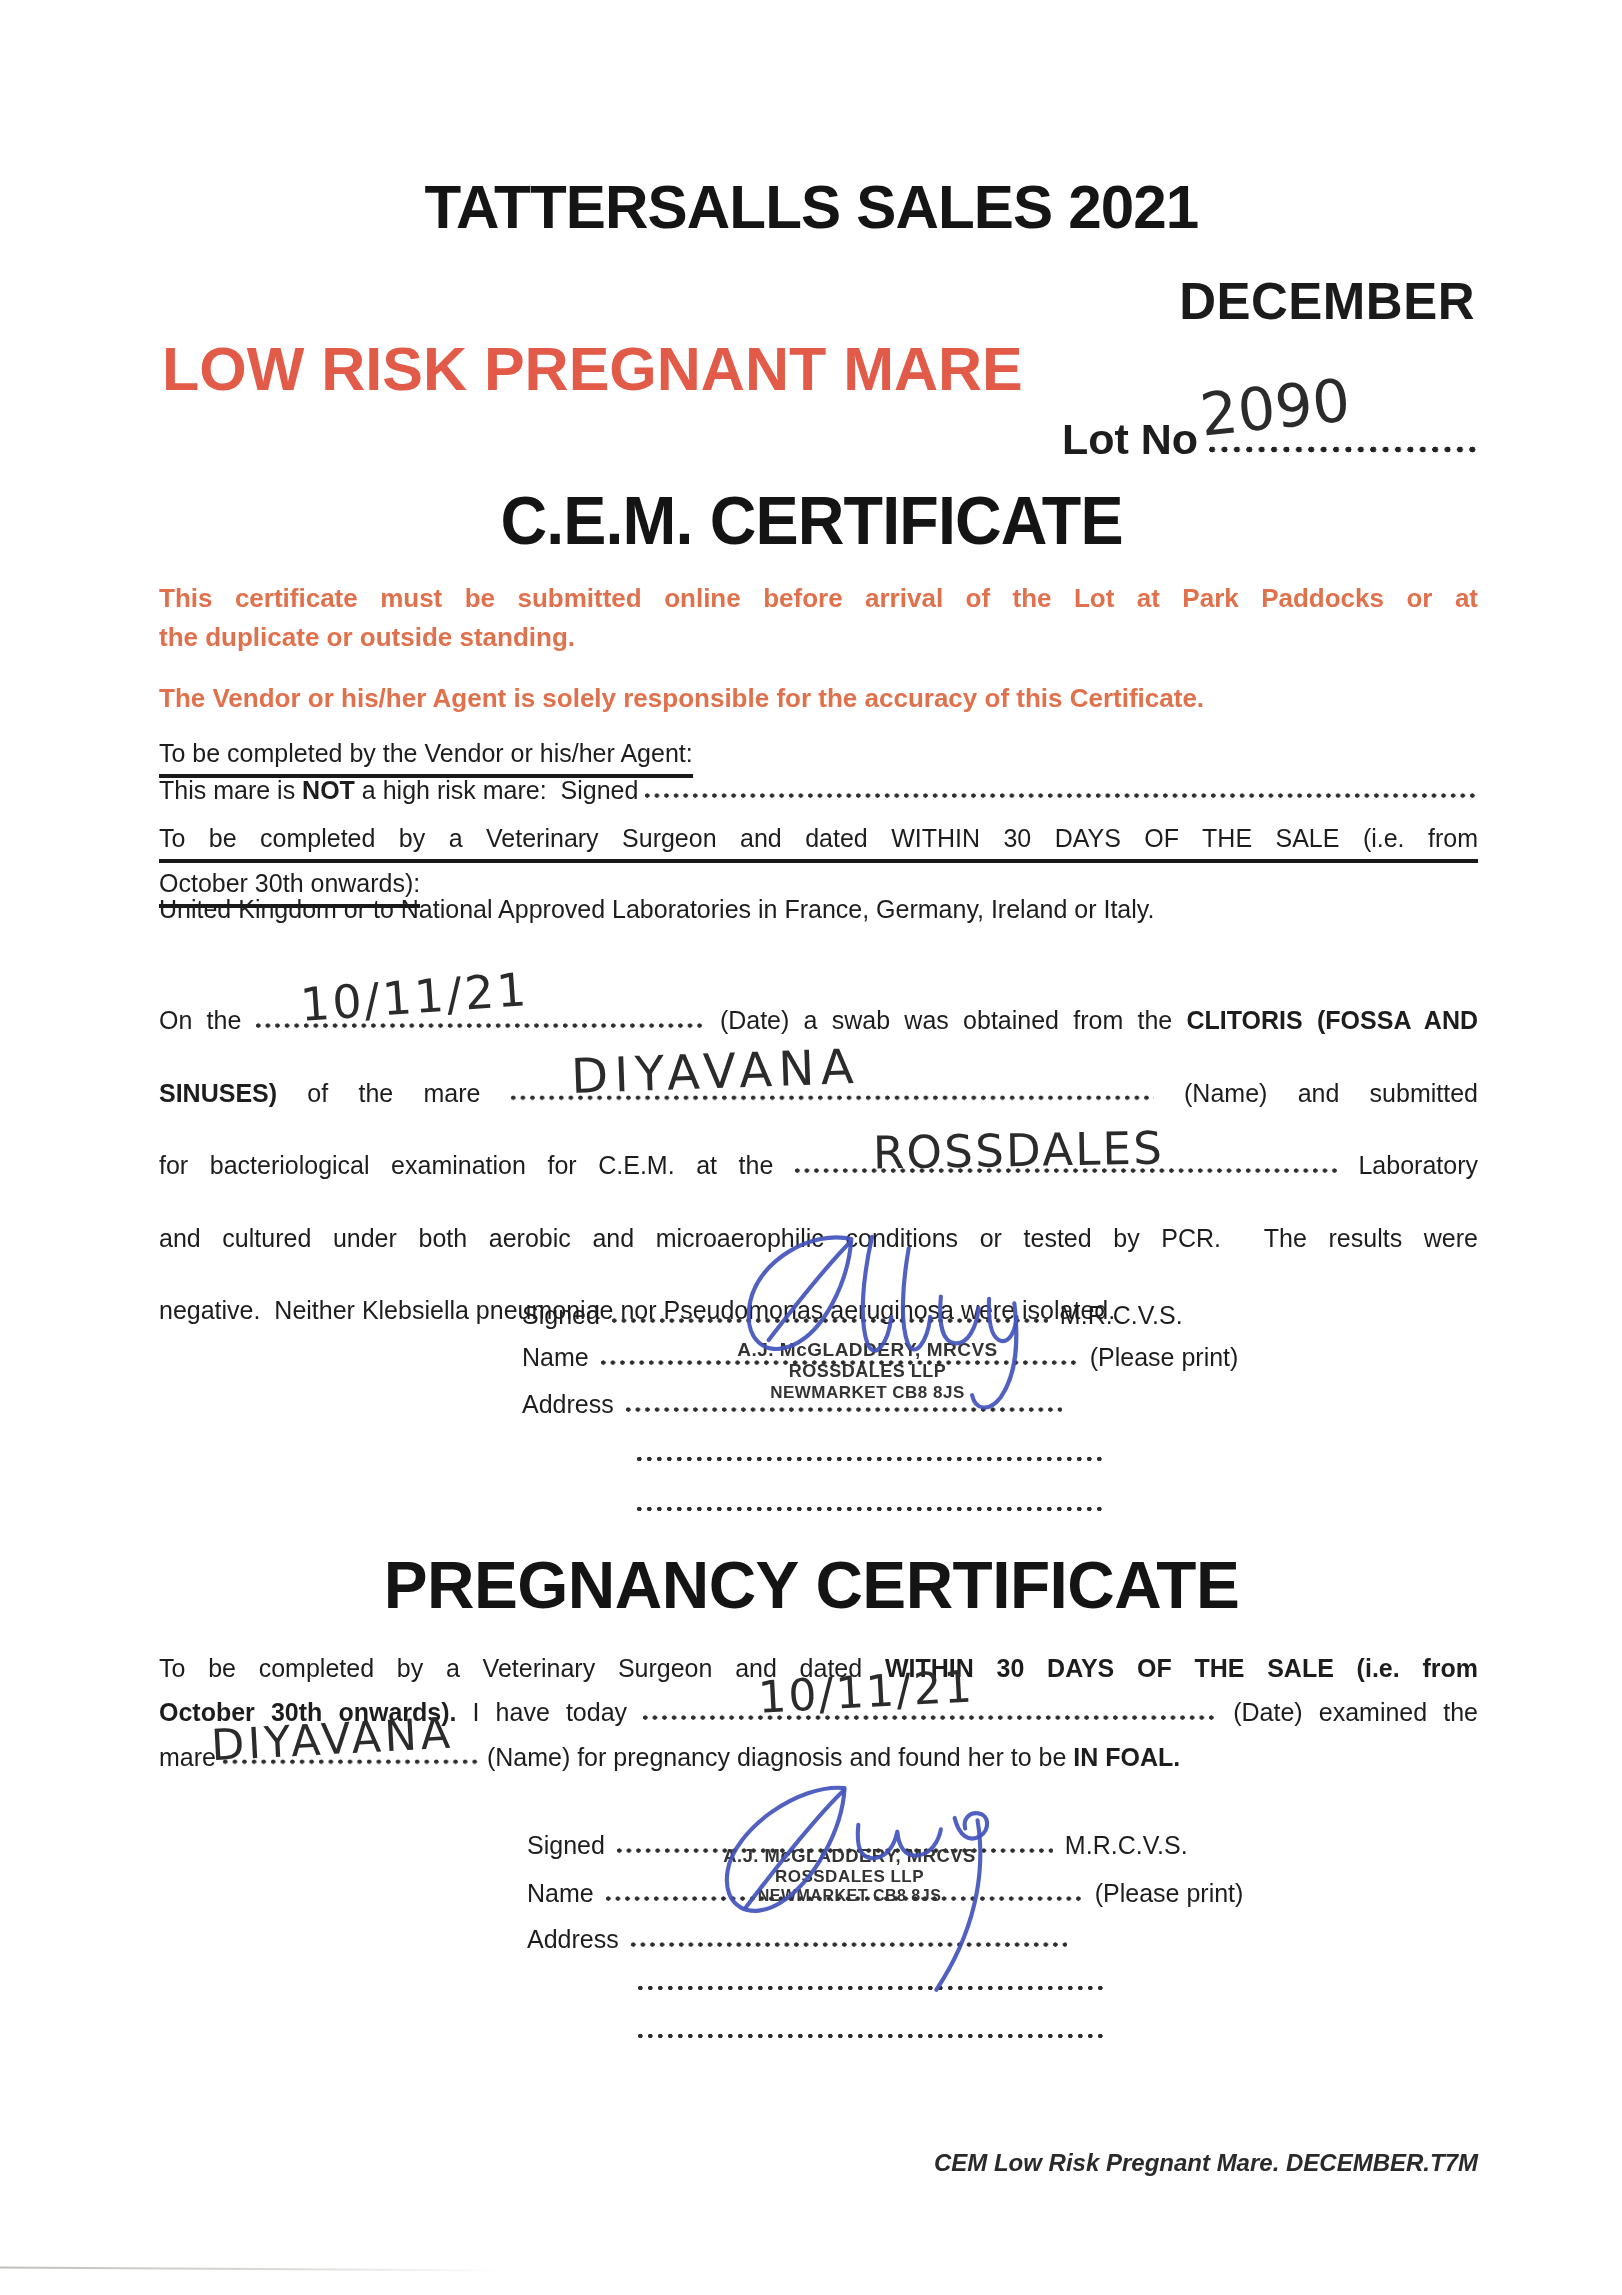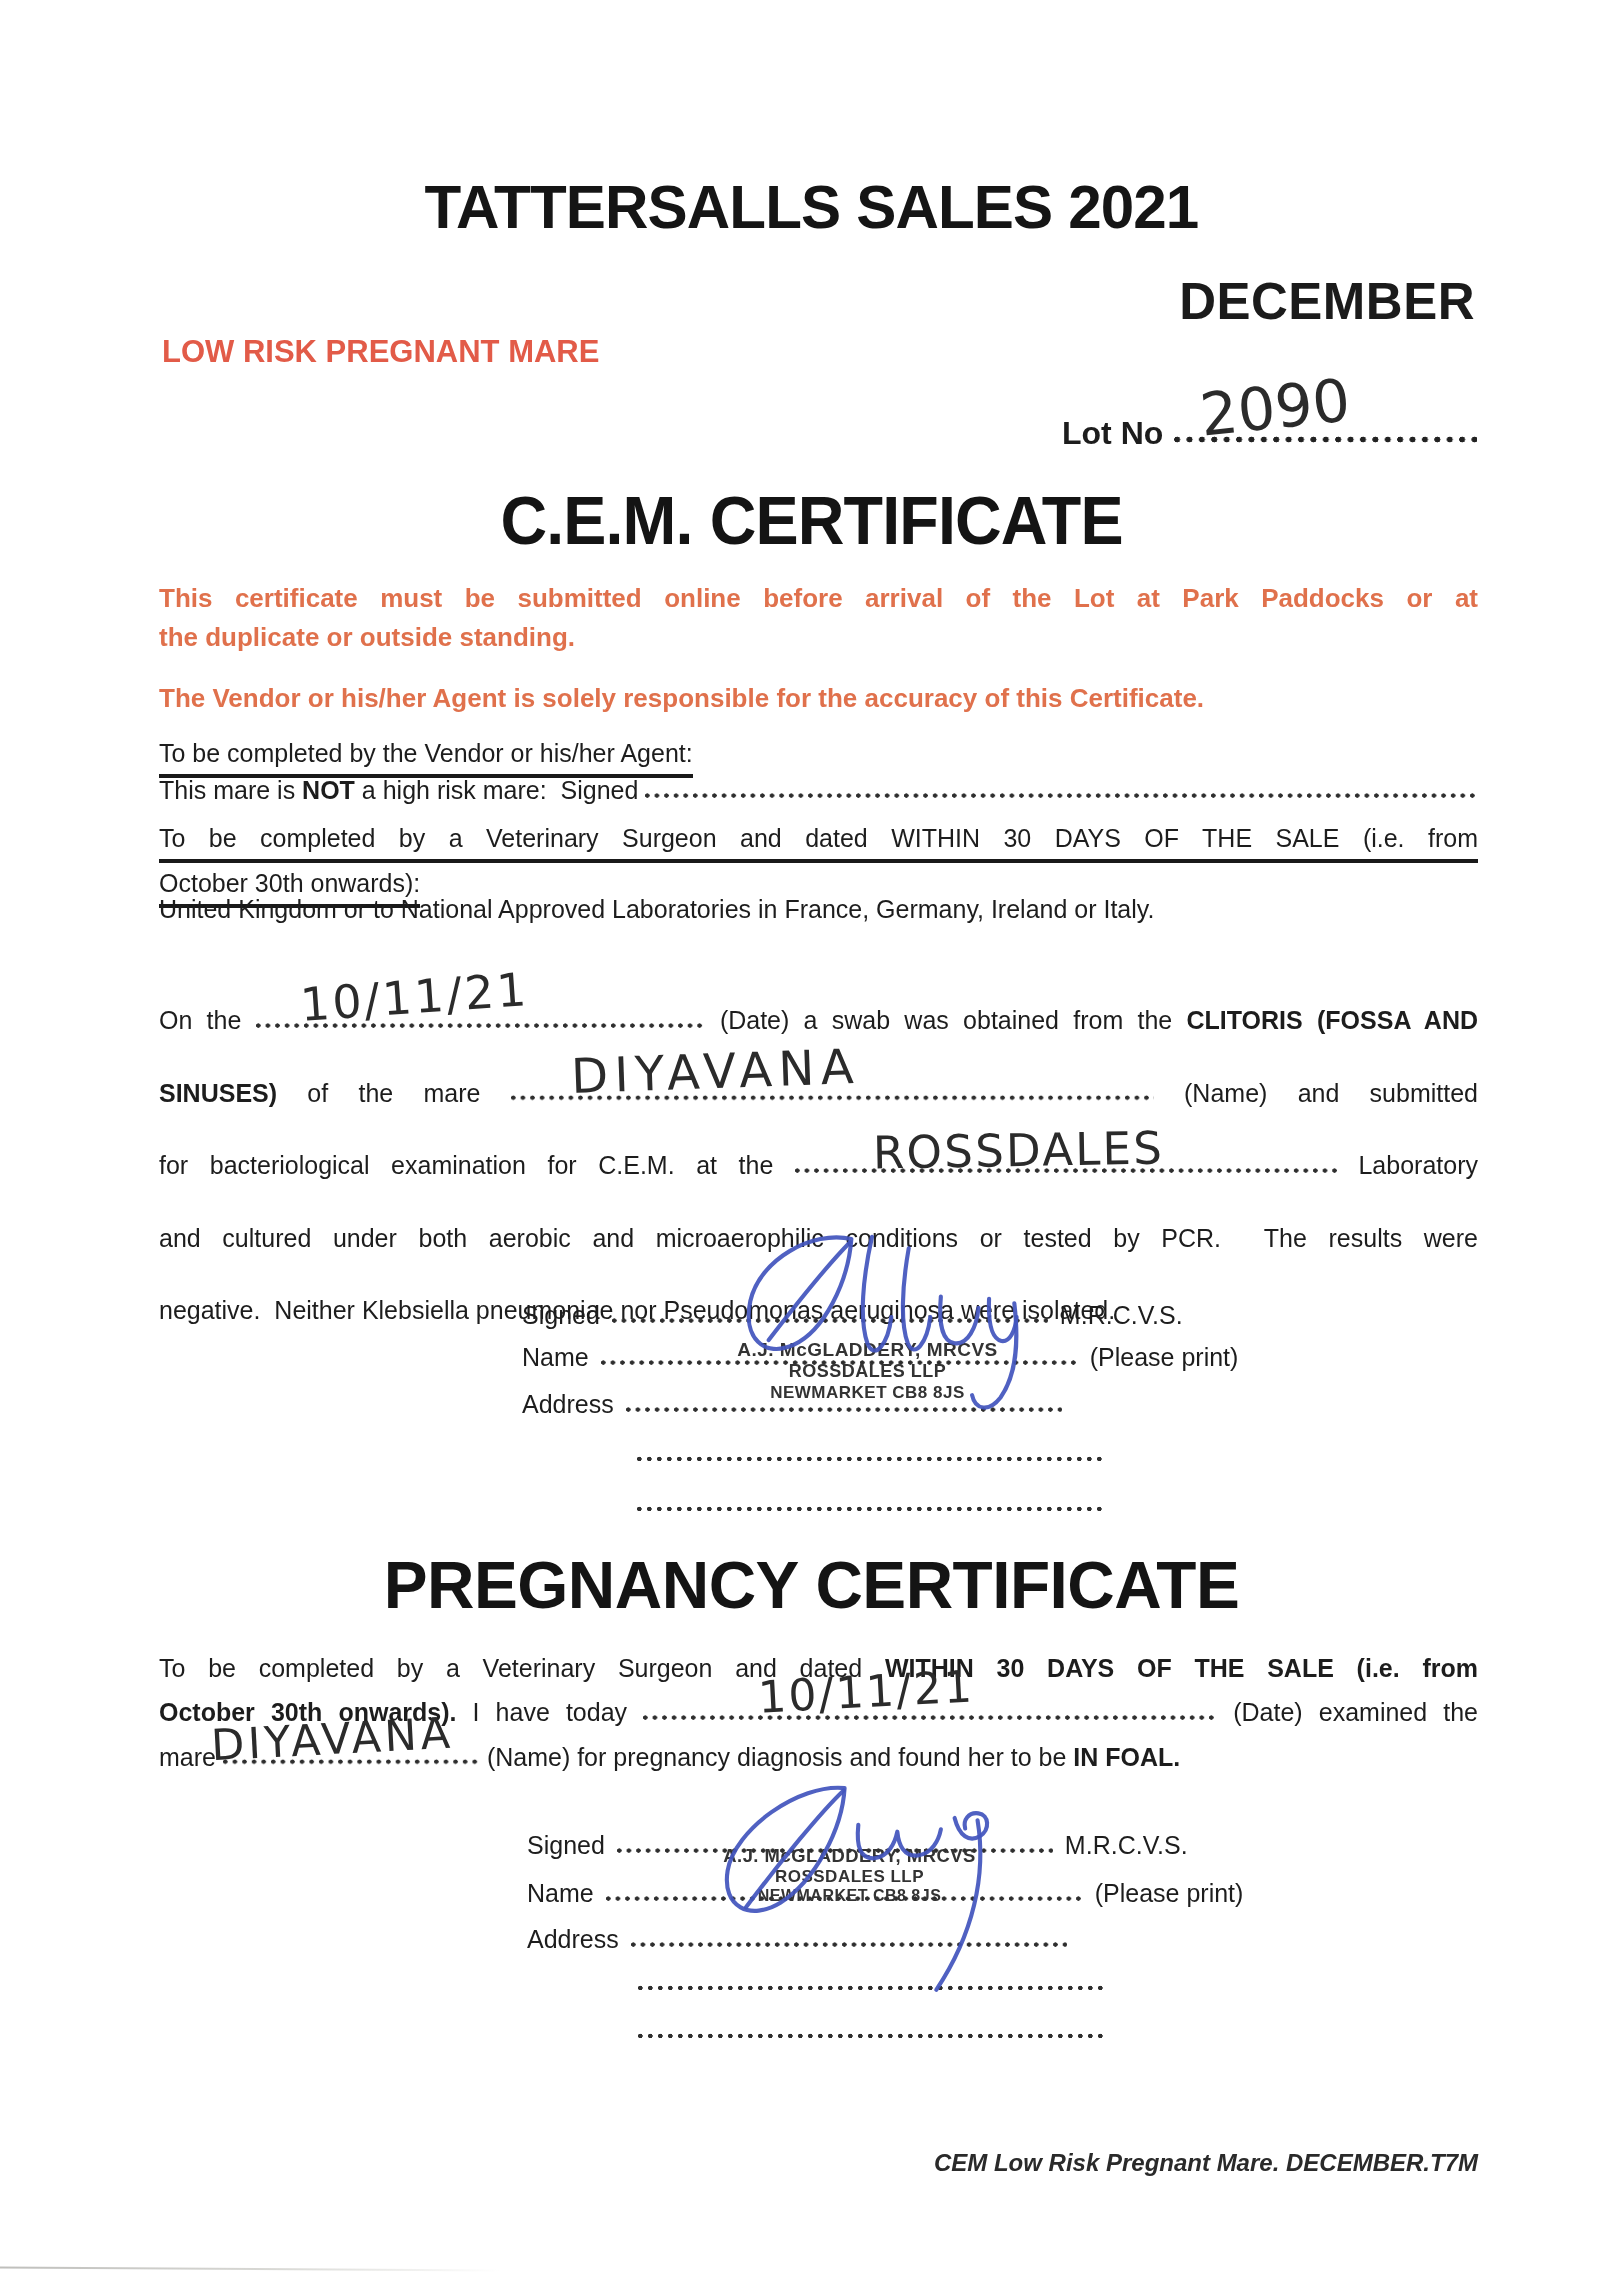--- a/index.html
+++ b/index.html
@@ -5,26 +5,26 @@
   html,body { margin:0; padding:0; background:#ffffff; }
   body { width:1623px; height:2295px; position:relative; overflow:hidden;
          font-family:"Liberation Sans", sans-serif; color:#1d1d1d; }
   .abs { position:absolute;text-align:right; }
   .b { font-weight:bold; }
   .center { left:0; width:1623px; text-align:center; }
   .col { position:absolute; left:159px; width:1319px; }
 
   .title   { top:171px; font-size:62px; font-weight:bold; letter-spacing:-0.9px; color:#151515; transform:scaleX(.97); }
   .month   { top:272px; right:148px; font-size:51px; font-weight:bold; color:#1b1b1b; letter-spacing:0.5px; }
-  .risk    { top:334px; left:162px; font-size:31px; font-weight:bold; color:#e25b48; letter-spacing:0px; }
+  .risk    { top:334px; left:162px; font-size:61px; font-weight:bold; color:#e25b48; letter-spacing:0px; }
   .cemtitle{ top:481px; font-size:68px; font-weight:bold; letter-spacing:-0.9px; color:#141414; transform:scaleX(.95); }
   .pregtitle{ top:1546px; font-size:67px; font-weight:bold; letter-spacing:-0.5px; color:#141414; transform:scaleX(.98); }
 
   .lot-row { top:415px; right:146px; width:415px; display:flex; align-items:baseline; position:absolute; }
-  .lot-label { font-size:32px; font-weight:bold; white-space:nowrap; }
+  .lot-label { font-size:43px; font-weight:bold; white-space:nowrap; }
   .lot-dots { flex:1; margin-left:11px; height:9.2px;
     background-image:radial-gradient(circle at 3.2px 4.6px, #222 2.8px, rgba(0,0,0,0) 3.2px);
     background-size:12.4px 9.2px; background-repeat:repeat-x; background-position:0 100%; }
   .lot-hand { position:absolute; left:138px; top:-42px; font-size:59px; transform:rotate(-6deg); }
 
   .orange  { color:#e0714c; font-weight:bold; font-size:26px; line-height:1.5; }
   .jlast   { text-align:justify; text-align-last:justify; }
 
   .body55  { font-size:25px; line-height:1.22; }
   .ul-head { font-weight:normal; border-bottom:4.1px solid #191919; padding-bottom:5px; }

